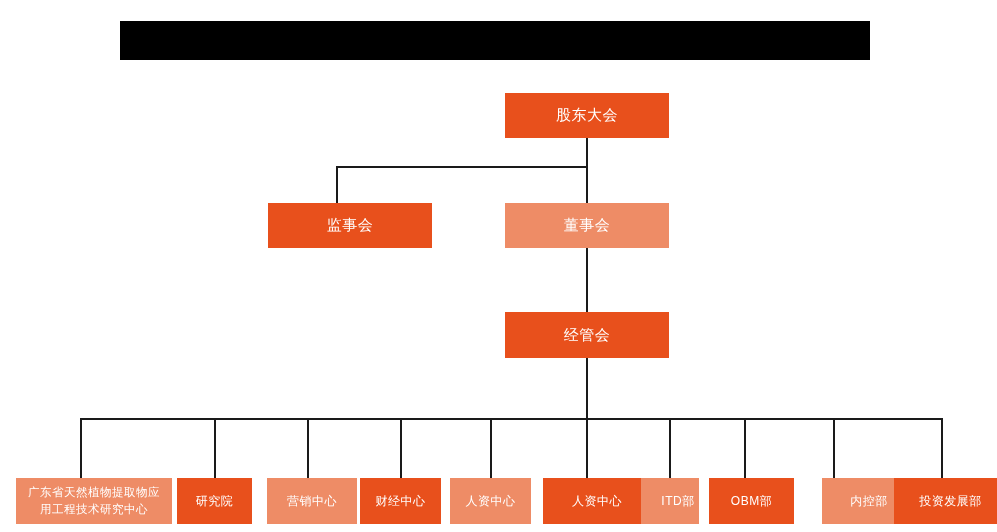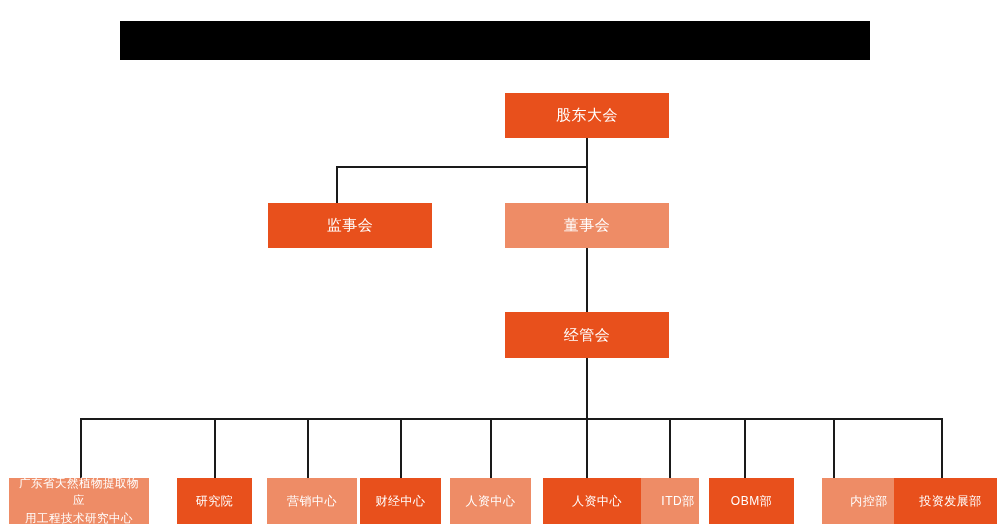--- a/index.html
+++ b/index.html
@@ -72,21 +72,21 @@
   <div class="conn v" style="left:941px;top:418px;height:60px;"></div>
 
   <div class="node primary n-l1" style="left:505px;top:93px;width:164px;height:45px;">股东大会</div>
 
   <div class="node primary n-l2" style="left:244px;top:203px;width:164px;height:45px;margin-left:24px;">监事会</div>
 
   <div class="node primary n-l3" style="left:505px;top:312px;width:164px;height:46px;">经管会</div>
 
   <div class="node secondary n-l2" style="left:505px;top:203px;width:164px;height:45px;">董事会</div>
 
-  <div class="node secondary n-l4 small" style="left:9px;top:478px;width:140px;height:46px;">广东省天然植物提取物应
+  <div class="node secondary n-l4 small" style="left:16px;top:478px;width:156px;height:46px;">广东省天然植物提取物应
 用工程技术研究中心</div>
 
   <div class="node primary n-l4" style="left:177px;top:478px;width:75px;height:46px;">研究院</div>
 
   <div class="node secondary n-l4" style="left:267px;top:478px;width:90px;height:46px;">营销中心</div>
 
   <div class="node primary n-l4" style="left:360px;top:478px;width:81px;height:46px;">财经中心</div>
 
   <div class="node secondary n-l4" style="left:450px;top:478px;width:81px;height:46px;">人资中心</div>
 

